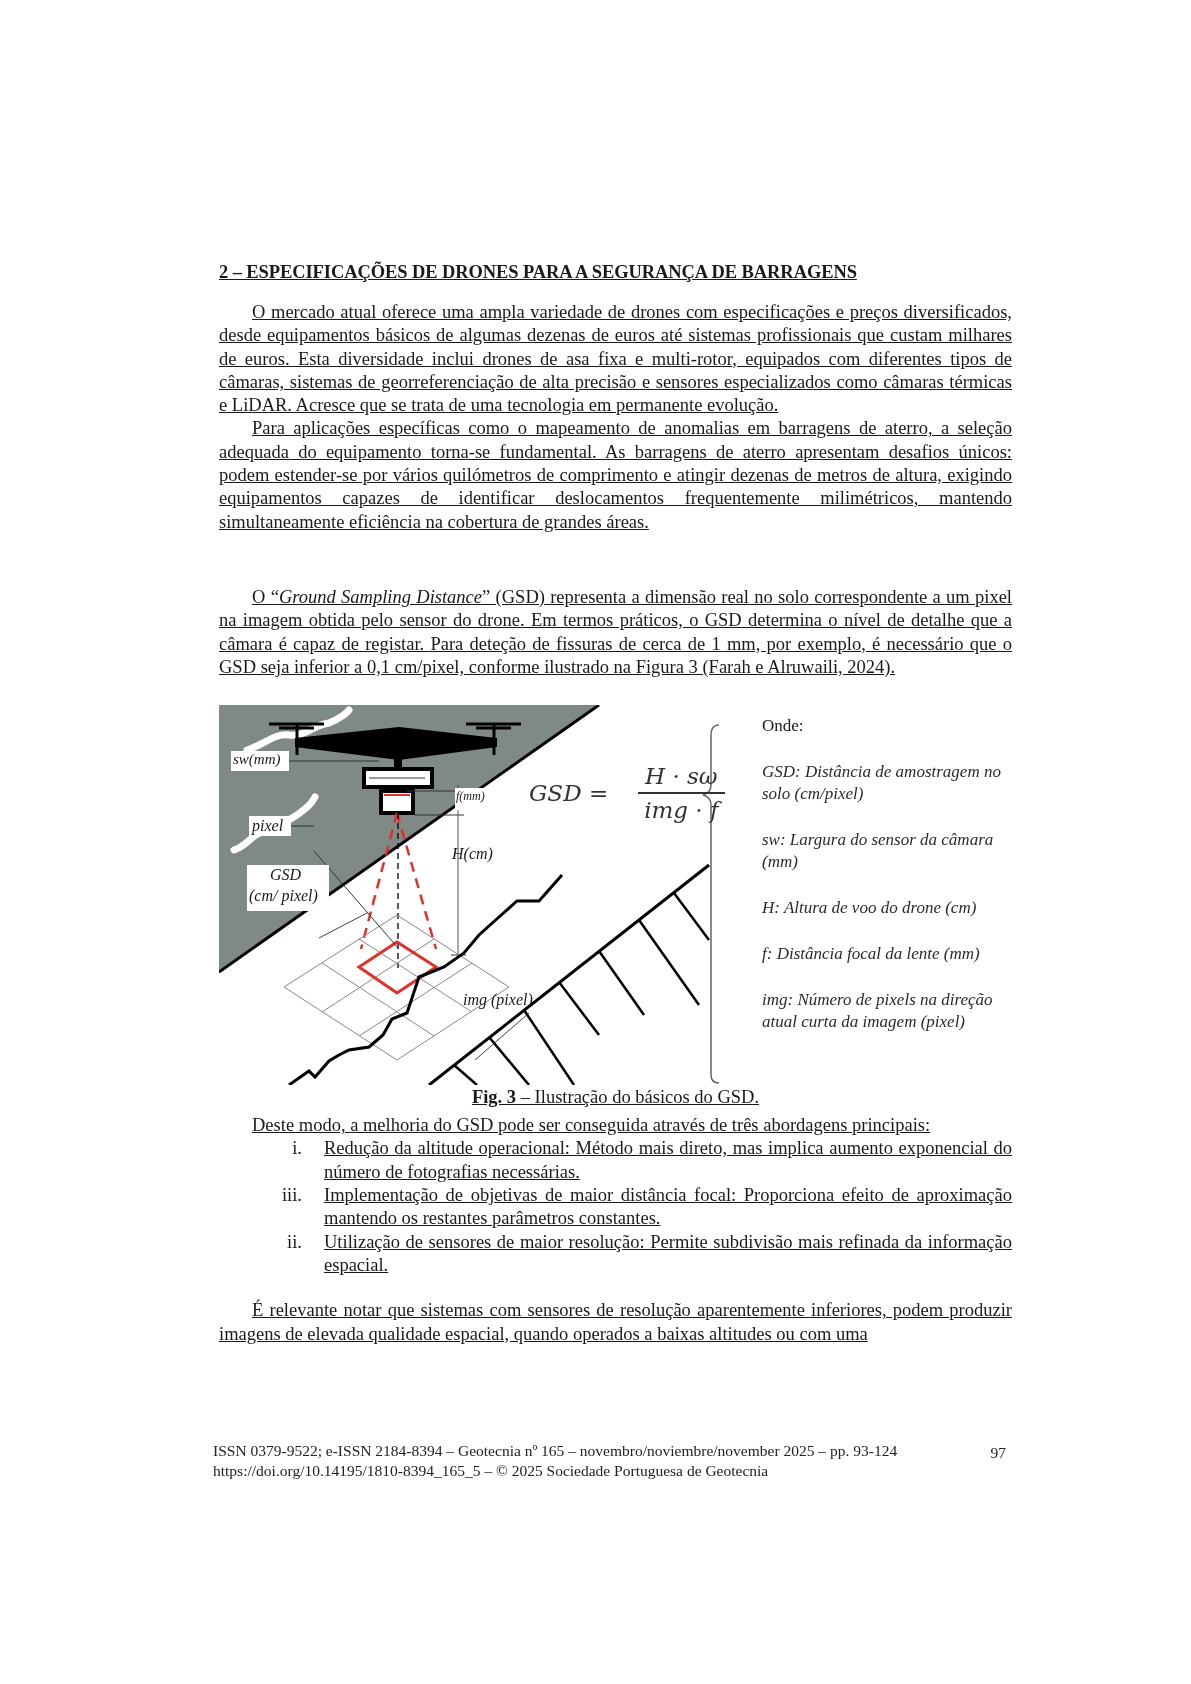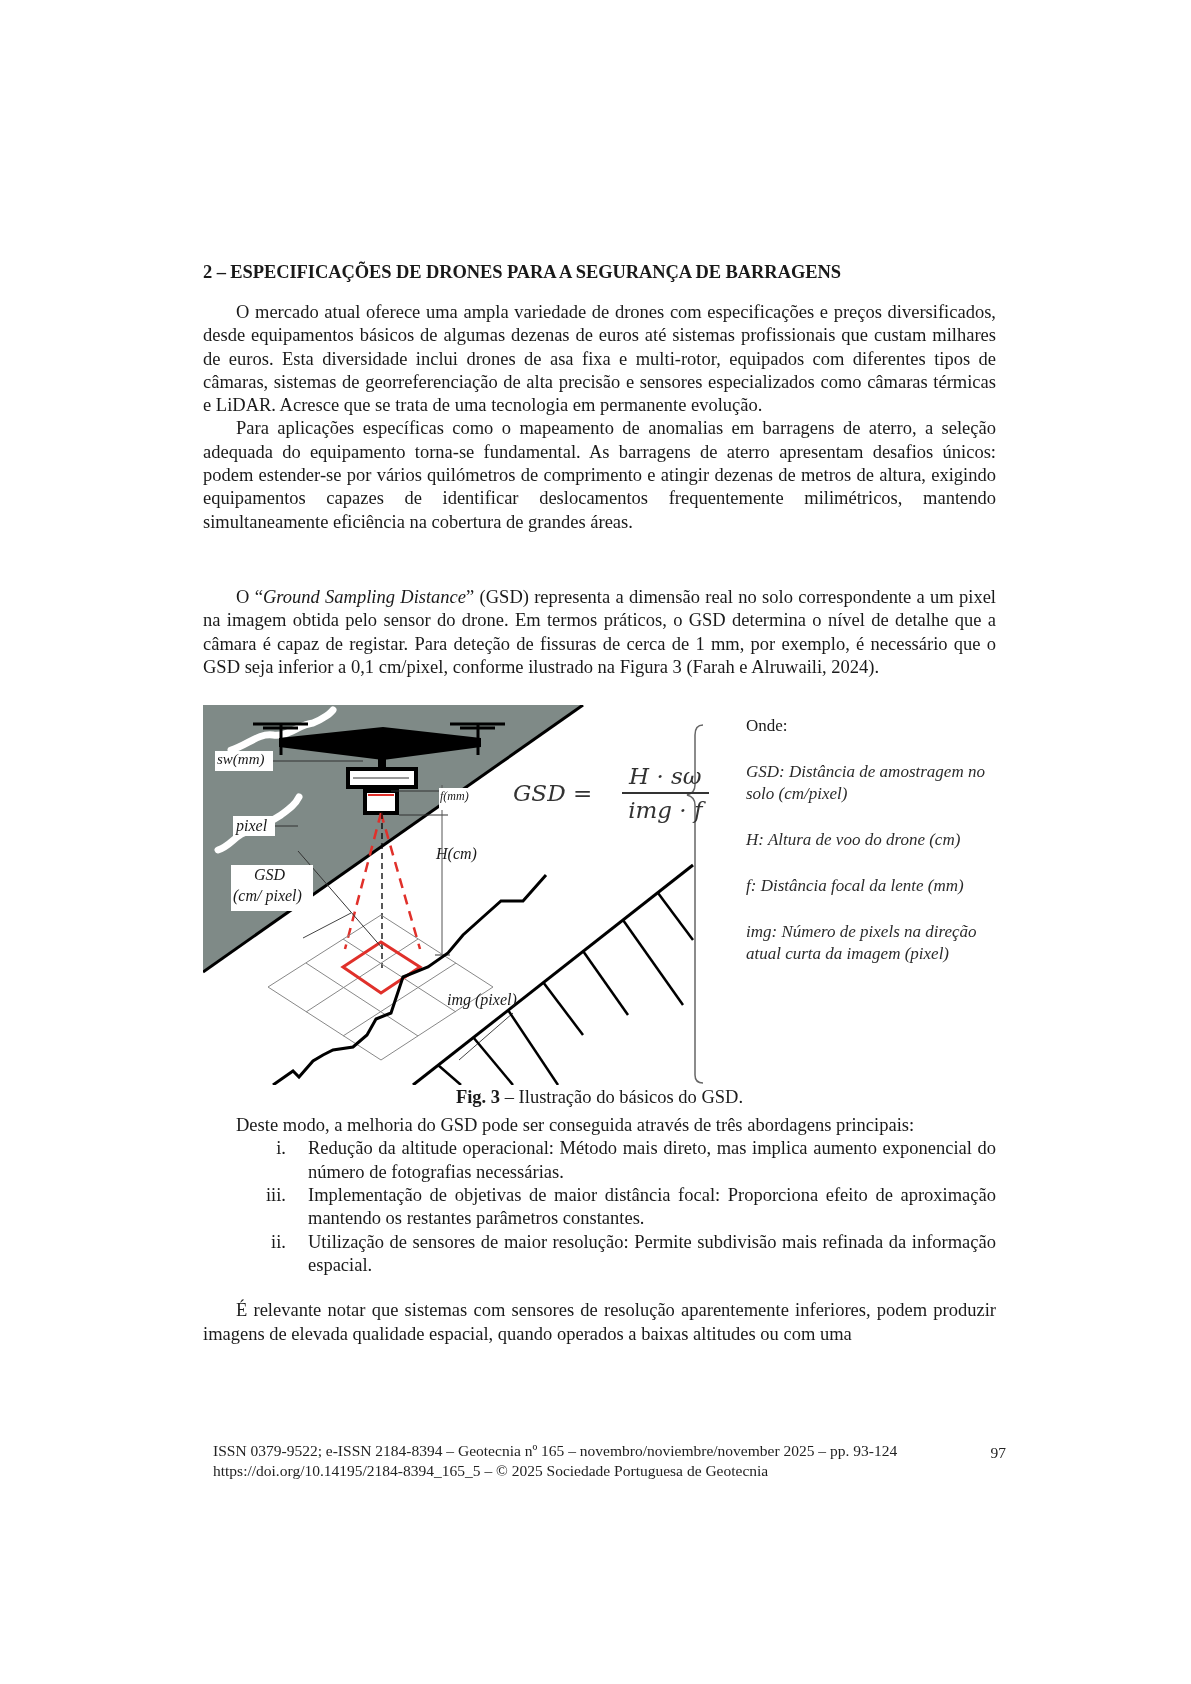--- a/index.html
+++ b/index.html
@@ -1,18 +1,18 @@
 <!DOCTYPE html>
 <html><head>
 <meta charset="utf-8">
 <style>
   html, body { margin: 0; padding: 0; background: #ffffff; }
   body { width: 1191px; height: 1684px; position: relative; overflow: hidden;
          font-family: "Liberation Serif", serif; color: #1a1a1a; }
-  .page { position: absolute; left: 203px; top: 262px; width: 793px; }
+  .page { position: absolute; left: 219px; top: 262px; width: 793px; text-decoration: underline; }
   .h1 { font-weight: bold; font-size: 18.5px; margin: 0 0 18px 0; letter-spacing: -0.1px; }
   .h2 { font-weight: bold; font-size: 18.5px; margin: 0; }
   p { margin: 0; font-size: 18.5px; line-height: 23.3px; text-align: justify; }
   .indent { text-indent: 33px; }
   .gap1 { height: 27px; }
   .gap2 { height: 25px; }
   .figure { position: relative; width: 793px; height: 380px; margin-top: 26px; }
   .figure svg { position: absolute; left: 0; top: 0; }
   .caption { text-align: center; font-size: 18.5px; margin-top: 2px; }
   .caption b { font-weight: bold; }
@@ -120,35 +120,36 @@
       <span style="display:inline-flex;flex-direction:column;align-items:center;">
         <span style="padding:0 6px;">H · sω</span>
         <span style="display:block;width:100%;height:2px;background:#333;margin:3px 0;"></span>
         <span style="padding:0 6px;">img · f</span>
       </span>
     </div>
 
     <div class="legend">
       <div class="head">Onde:</div>
       <div class="item">GSD: Distância de amostragem no solo (cm/pixel)</div>
+      <div class="item">sw: Largura do sensor da câmara (mm)</div>
       <div class="item">H: Altura de voo do drone (cm)</div>
       <div class="item">f: Distância focal da lente (mm)</div>
       <div class="item">img: Número de pixels na direção atual curta da imagem (pixel)</div>
     </div>
   </div>
 
   <div class="caption"><b>Fig. 3</b><span> – Ilustração do básicos do GSD.</span></div>
 
   <p class="indent" style="margin-top:6px;">Deste modo, a melhoria do GSD pode ser conseguida através de três abordagens principais:</p>
   <ol class="roman">
     <li><span class="num">i.</span><span>Redução da altitude operacional: Método mais direto, mas implica aumento exponencial do número de fotografias necessárias.</span></li>
     <li><span class="num">iii.</span><span>Implementação de objetivas de maior distância focal: Proporciona efeito de aproximação mantendo os restantes parâmetros constantes.</span></li>
     <li><span class="num">ii.</span><span>Utilização de sensores de maior resolução: Permite subdivisão mais refinada da informação espacial.</span></li>
   </ol>
   <div style="height:22px;"></div>
   <p class="indent">É relevante notar que sistemas com sensores de resolução aparentemente inferiores, podem produzir imagens de elevada qualidade espacial, quando operados a baixas altitudes ou com uma</p>
 </div>
 
 <div class="footer">
   <div>ISSN 0379-9522; e-ISSN 2184-8394 – Geotecnia nº 165 – novembro/noviembre/november 2025 – pp. 93-124</div>
-  <div>https://doi.org/10.14195/2184-8394_165_5 – © 2025 Sociedade Portuguesa de Geotecnia</div>
+  <div>https://doi.org/10.14195/1810-8394_165_5 – © 2025 Sociedade Portuguesa de Geotecnia</div>
   <span class="pn">97</span>
 </div>
 
 </body></html>

